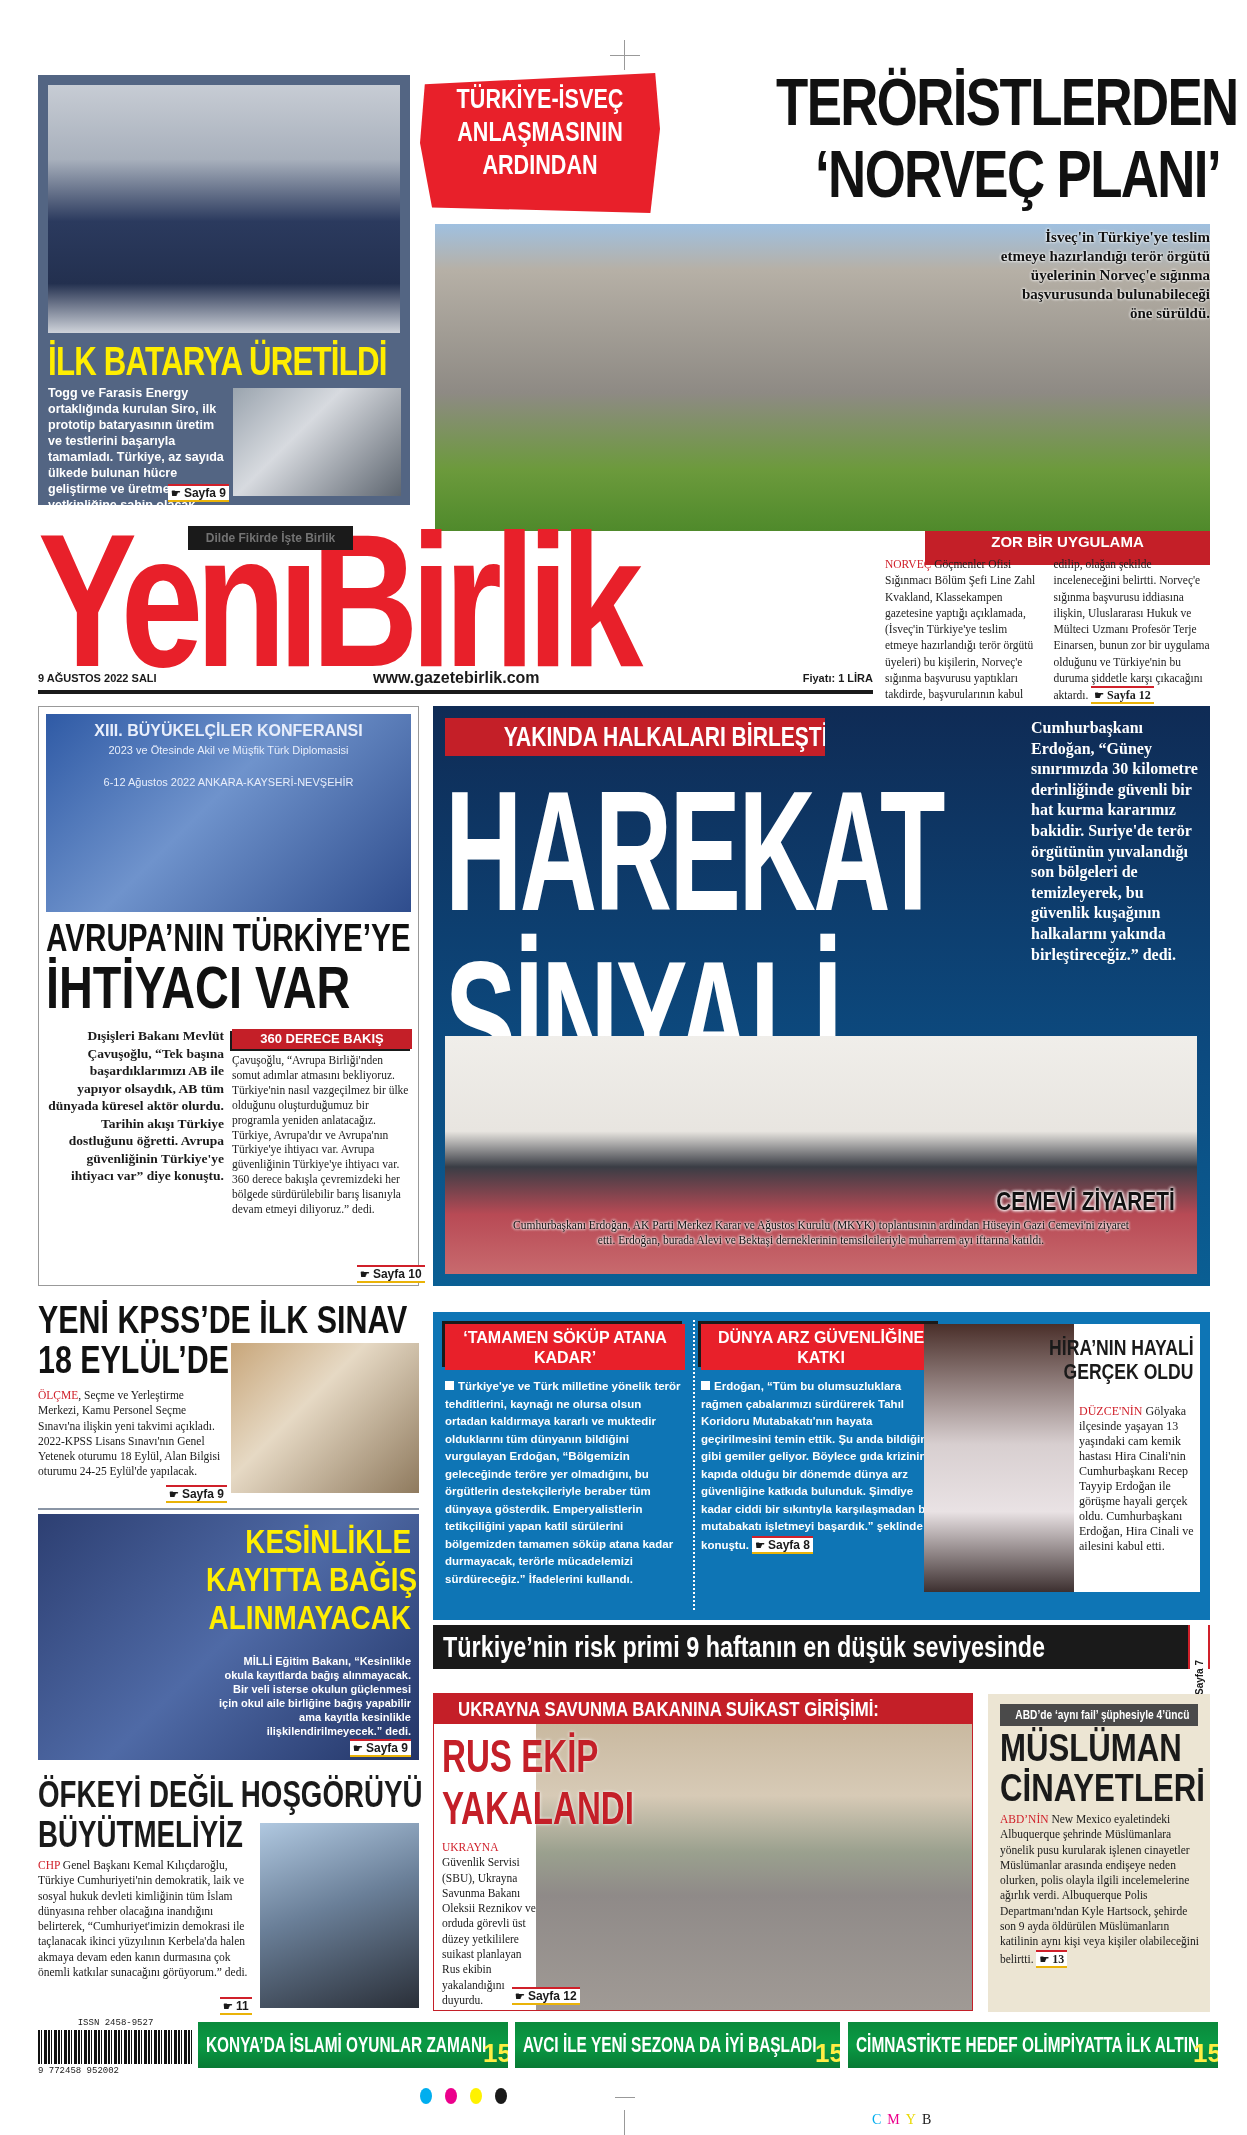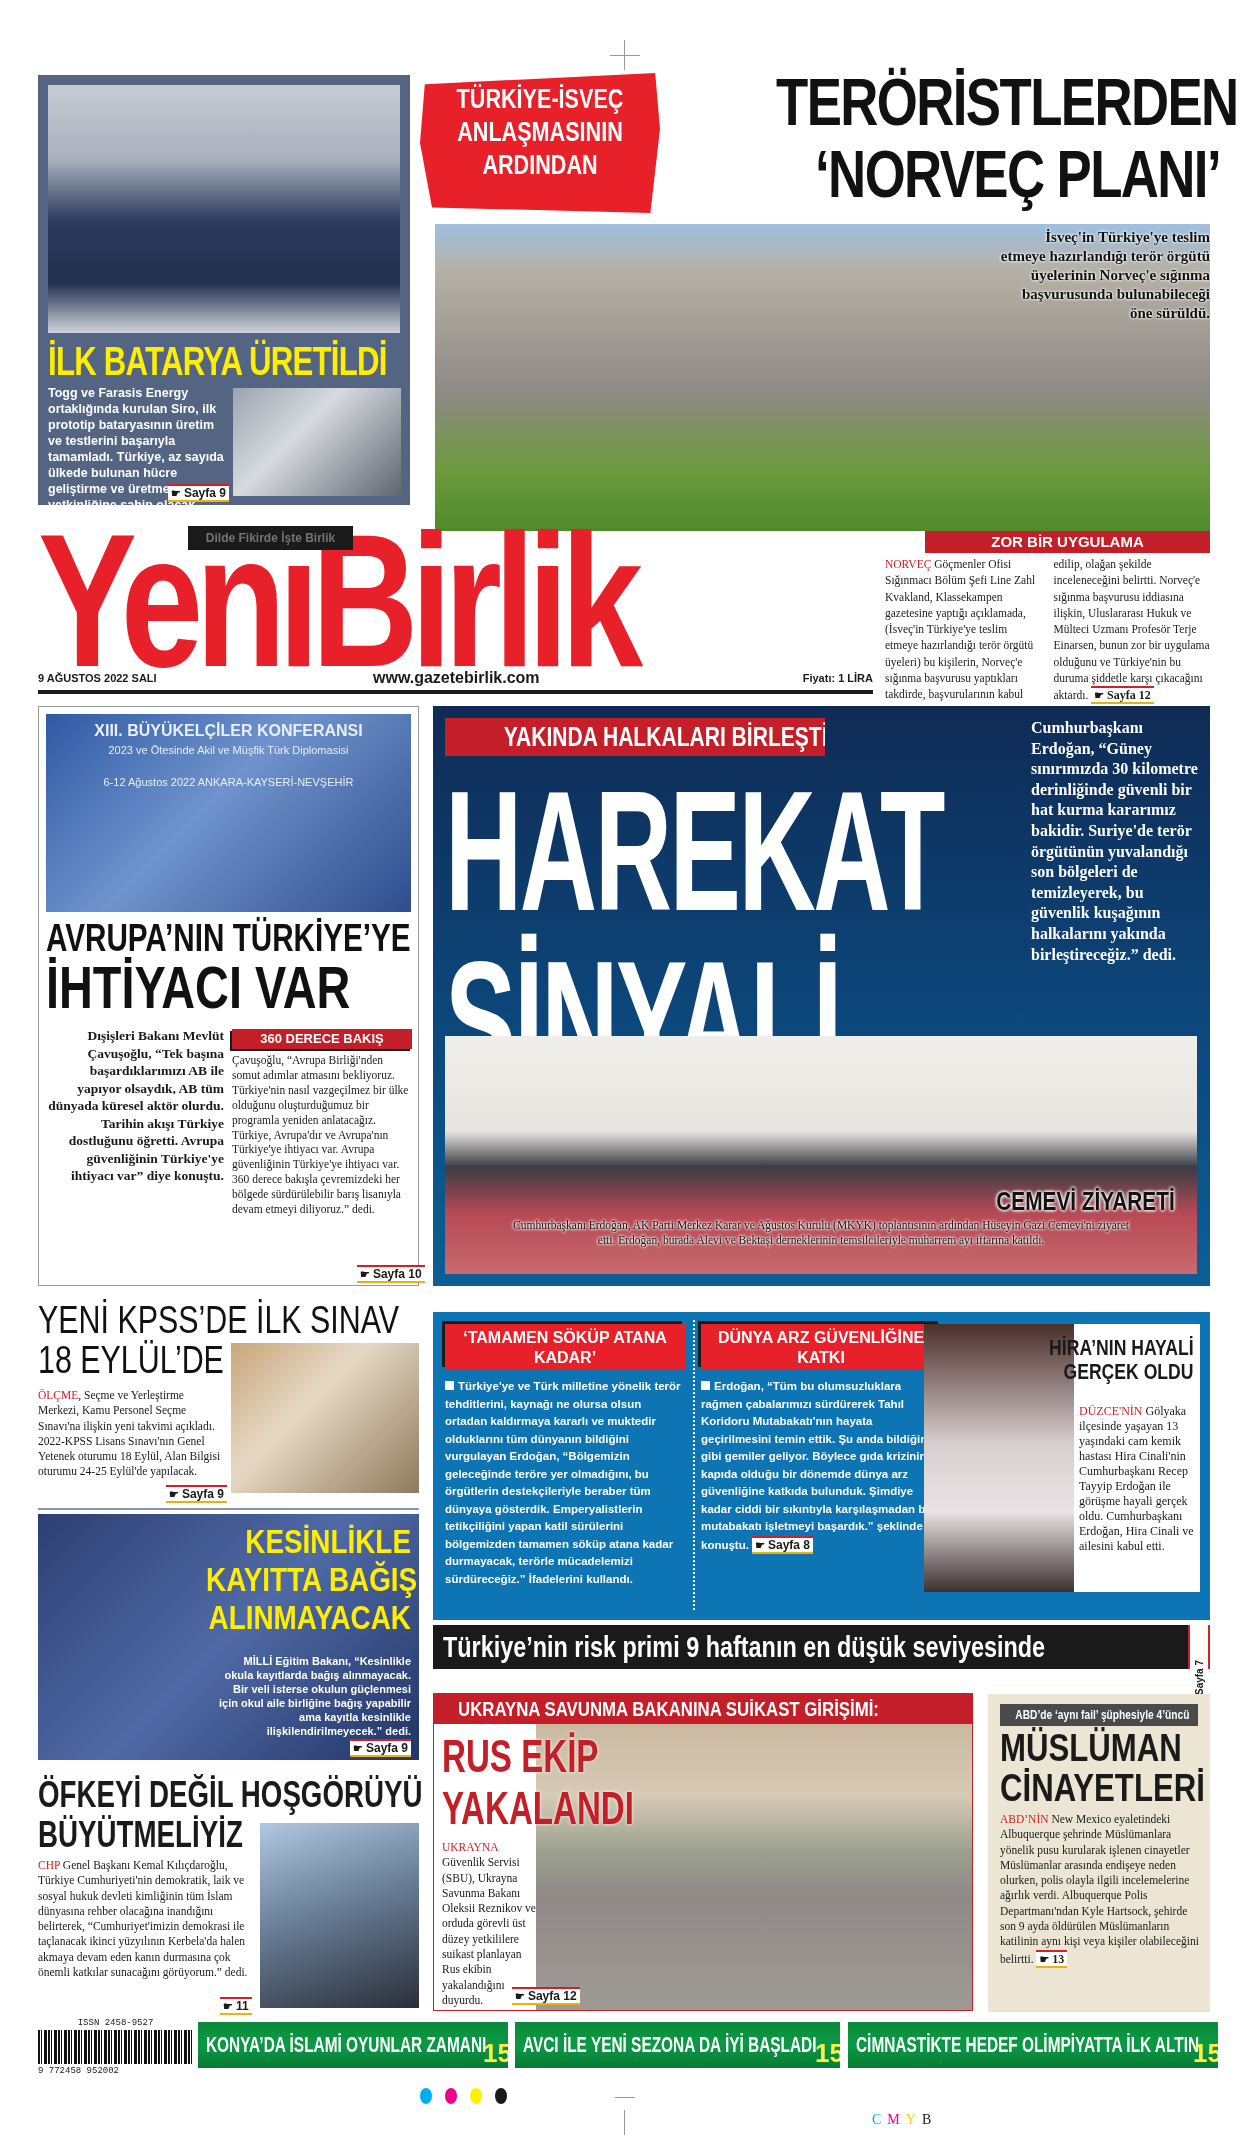--- a/index.html
+++ b/index.html
@@ -19,21 +19,21 @@
   #togg .p2 { position: absolute; left: 195px; top: 313px; width: 168px; height: 108px; background: linear-gradient(135deg,#9aa4ae,#d7dadf 40%,#5e6670); }
   #togg .sayfa { position: absolute; left: 130px; top: 409px; }
 
   
   #sv-badge { left: 420px; top: 73px; width: 240px; height: 140px; background: #e8202a; clip-path: polygon(2% 8%, 98% 0%, 100% 40%, 96% 100%, 5% 96%, 0% 50%); }
   #sv-badge div { color: #fff; font-weight: 900; font-size: 27px; line-height: 33px; text-align: center; padding-top: 10px; transform: scaleX(0.8); }
   #norway-title { left: 665px; top: 66px; width: 555px; color: #111; font-weight: 900; font-size: 66px; line-height: 72px; text-align: right; letter-spacing: -2px; }
   #norway-title span { display: block; transform: scaleX(0.8); transform-origin: right; white-space: nowrap; }
   #norway-photo { left: 435px; top: 224px; width: 775px; height: 307px; background: linear-gradient(180deg,#9fc0e0 0%, #b6b0a6 15%, #8e8a84 55%, #6c9a3c 80%, #4f8a2b 100%); }
   #norway-caption { left: 1000px; top: 228px; width: 210px; text-align: right; font-family: "Liberation Serif", serif; font-weight: 700; font-size: 15px; line-height: 19px; color: #111; text-shadow: 0 0 3px #fff, 0 0 3px #fff; }
-  #zor { left: 925px; top: 531px; width: 285px; height: 22px; background: #c41f28; color: #fff; font-weight: 900; font-size: 15px; text-align: center; line-height: 22px; }
+  #zor { left: 925px; top: 531px; width: 285px; height: 34px; background: #c41f28; color: #fff; font-weight: 900; font-size: 15px; text-align: center; line-height: 22px; }
   #norvec-article { left: 885px; top: 556px; width: 325px; column-count: 2; column-gap: 12px; font-family: "Liberation Serif", serif; font-size: 11.5px; line-height: 16.3px; color: #222; }
 
   
   #logo { left: 38px; top: 515px; color: #e8202a; font-weight: 900; font-size: 190px; letter-spacing: -10px; line-height: 170px; white-space: nowrap; transform: scaleX(0.78); transform-origin: left; font-family: "Liberation Sans", sans-serif; }
   #slogan { left: 188px; top: 526px; width: 165px; height: 24px; background: #1a1a1a; color: #737373; font-size: 12px; font-weight: 700; line-height: 24px; text-align: center; }
   #dateline { left: 38px; top: 672px; width: 835px; height: 14px; font-size: 11px; font-weight: 700; }
   #dateline .d { position: absolute; left: 0; top: 0; }
   #dateline .w { position: absolute; left: 335px; top: -3px; font-size: 16px; }
   #dateline .p { position: absolute; right: 0; top: 0; padding-left: 21px; }
   #rule { left: 38px; top: 690px; width: 835px; height: 4px; background: #1a1a1a; }
@@ -47,21 +47,21 @@
   #avrupa h2 { position: absolute; left: 7px; top: 210px; width: 365px; font-weight: 900; color: #111; font-size: 38px; line-height: 42px; white-space: nowrap; }
   #avrupa h2 .l1 { display: block; transform: scaleX(0.78); transform-origin: left; }
   #avrupa h2 .l2 { display: block; font-size: 60px; line-height: 58px; transform: scaleX(0.78); transform-origin: left; }
   #avrupa .quote { position: absolute; left: 7px; top: 320px; width: 178px; text-align: right; font-family: "Liberation Serif", serif; font-weight: 700; font-size: 13.5px; line-height: 17.5px; }
   #avrupa .sub-head { position: absolute; left: 193px; top: 322px; width: 180px; height: 20px; background: #c41f28; color: #fff; font-size: 13px; font-weight: 900; line-height: 20px; text-align: center; box-shadow: -2px 2px 0 #1a1a1a; }
   #avrupa .body { position: absolute; left: 193px; top: 346px; width: 180px; font-family: "Liberation Serif", serif; font-size: 11.5px; line-height: 14.9px; color: #222; }
   #avrupa .sayfa { position: absolute; left: 318px; top: 558px; }
 
   
   #kpss { left: 38px; top: 1300px; width: 381px; height: 205px; }
-  #kpss h2 { position: absolute; left: 0; top: 0; font-weight: 400; font-size: 38px; line-height: 40px; white-space: nowrap; color: #111; }
+  #kpss h2 { position: absolute; left: 0; top: 0; font-weight: 700; font-size: 38px; line-height: 40px; white-space: nowrap; color: #111; }
   #kpss h2 span { display: block; transform: scaleX(0.8); transform-origin: left; }
   #kpss .photo { position: absolute; left: 193px; top: 43px; width: 188px; height: 150px; background: linear-gradient(135deg,#c8a67a,#e6d9c4 40%,#8f7a5e); }
   #kpss p { position: absolute; left: 0; top: 88px; width: 190px; font-family: "Liberation Serif", serif; font-size: 11.5px; line-height: 15.3px; }
   #kpss .sayfa { position: absolute; left: 128px; top: 185px; }
   #kpss-rule { left: 38px; top: 1508px; width: 381px; height: 2px; background: #8a95a5; }
 
   
   #kesin { left: 38px; top: 1514px; width: 381px; height: 246px; background: linear-gradient(135deg,#2d3f72,#4f6aa6 50%,#223466); }
   #kesin h2 { position: absolute; right: 8px; top: 8px; width: 250px; text-align: right; color: #ffee00; font-weight: 900; font-size: 34px; line-height: 38px; }
   #kesin h2 span { display: block; transform: scaleX(0.82); transform-origin: right; white-space: nowrap; }

